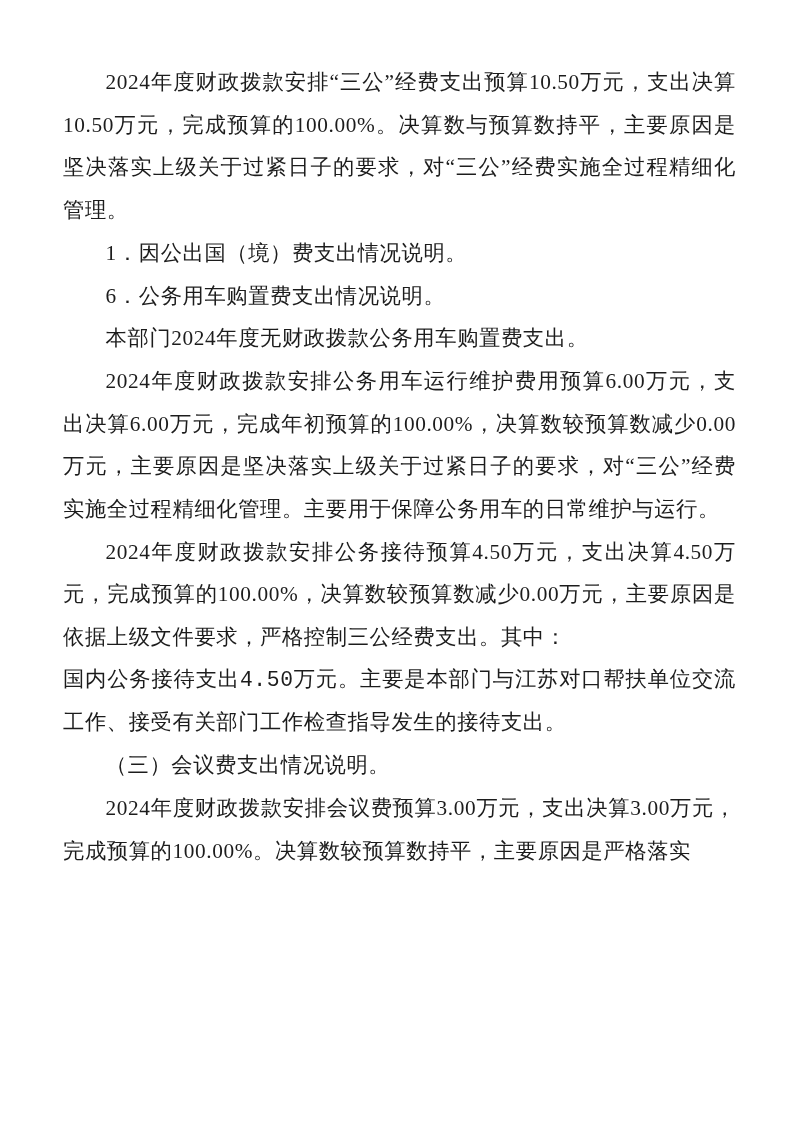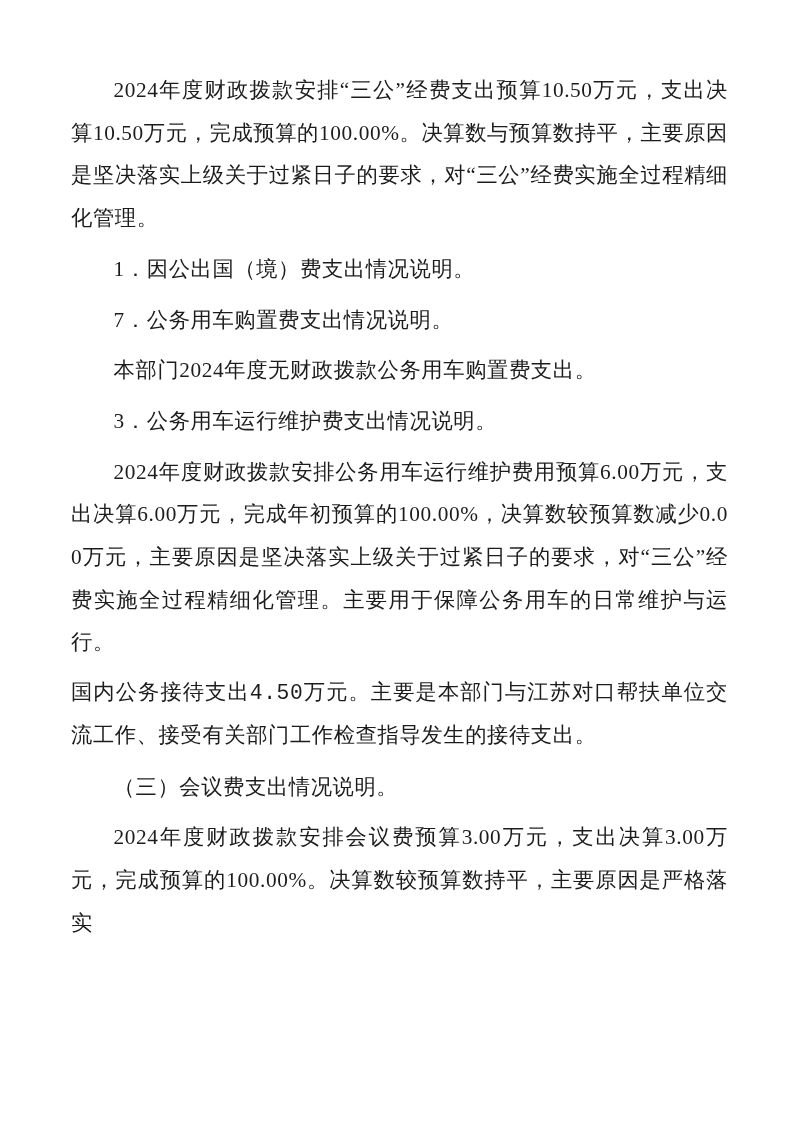--- a/index.html
+++ b/index.html
@@ -14,41 +14,41 @@
     box-sizing: border-box;
     background: #ffffff;
     padding: 61px 57px 0 63px;
     overflow: hidden;
     font-family: "Liberation Serif", "DejaVu Serif", serif;
     font-size: 21.3px;
     line-height: 42.7px;
     color: #1c1c1c;
   }
   .doc-body p {
-    margin: 8px;
+    margin: 0;
     padding: 0;
     text-align: justify;
     text-justify: inter-character;
     letter-spacing: 0.6px;
     text-indent: 2em;
     word-break: break-all;
   }
   .doc-body p.flush {
     text-indent: 0;
     font-family: Liberation Mono, monospace;
   }
 </style>
 </head>
 <body>
 
 <div class="page">
   <div class="doc-body">
     <p>2024年度财政拨款安排“三公”经费支出预算10.50万元，支出决算10.50万元，完成预算的100.00%。决算数与预算数持平，主要原因是坚决落实上级关于过紧日子的要求，对“三公”经费实施全过程精细化管理。</p>
     <p>1．因公出国（境）费支出情况说明。</p>
-    <p>7．公务用车购置费支出情况说明。</p>
+    <p>6．公务用车购置费支出情况说明。</p>
     <p>本部门2024年度无财政拨款公务用车购置费支出。</p>
-    <p>3．公务用车运行维护费支出情况说明。</p>
     <p>2024年度财政拨款安排公务用车运行维护费用预算6.00万元，支出决算6.00万元，完成年初预算的100.00%，决算数较预算数减少0.00万元，主要原因是坚决落实上级关于过紧日子的要求，对“三公”经费实施全过程精细化管理。主要用于保障公务用车的日常维护与运行。</p>
+    <p>2024年度财政拨款安排公务接待预算4.50万元，支出决算4.50万元，完成预算的100.00%，决算数较预算数减少0.00万元，主要原因是依据上级文件要求，严格控制三公经费支出。其中：</p>
     <p class="flush">国内公务接待支出4.50万元。主要是本部门与江苏对口帮扶单位交流工作、接受有关部门工作检查指导发生的接待支出。</p>
     <p>（三）会议费支出情况说明。</p>
     <p>2024年度财政拨款安排会议费预算3.00万元，支出决算3.00万元，完成预算的100.00%。决算数较预算数持平，主要原因是严格落实</p>
   </div>
 </div>
 
 </body></html>

